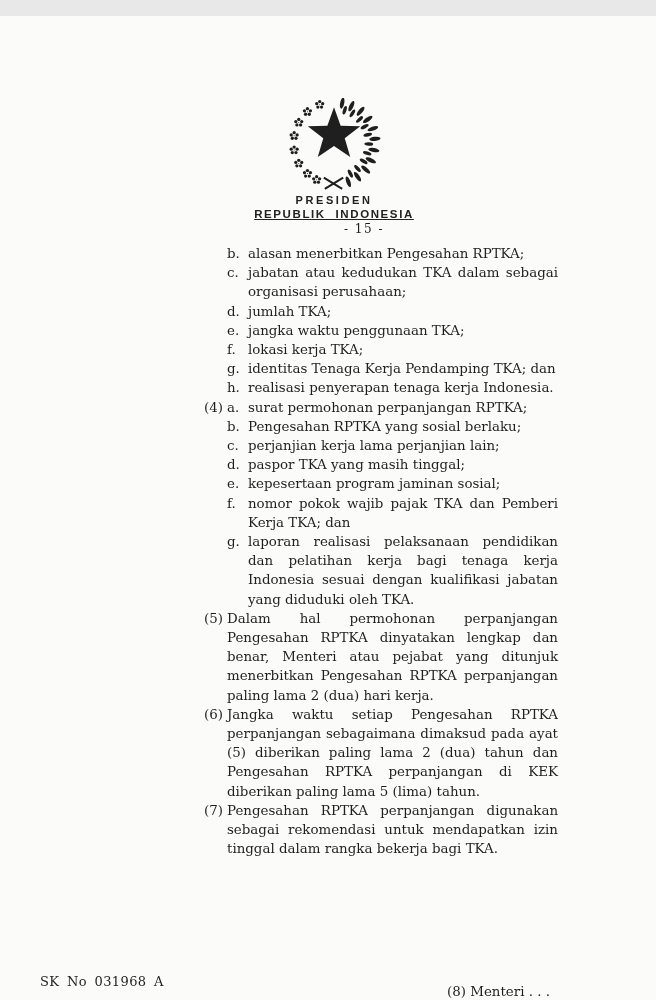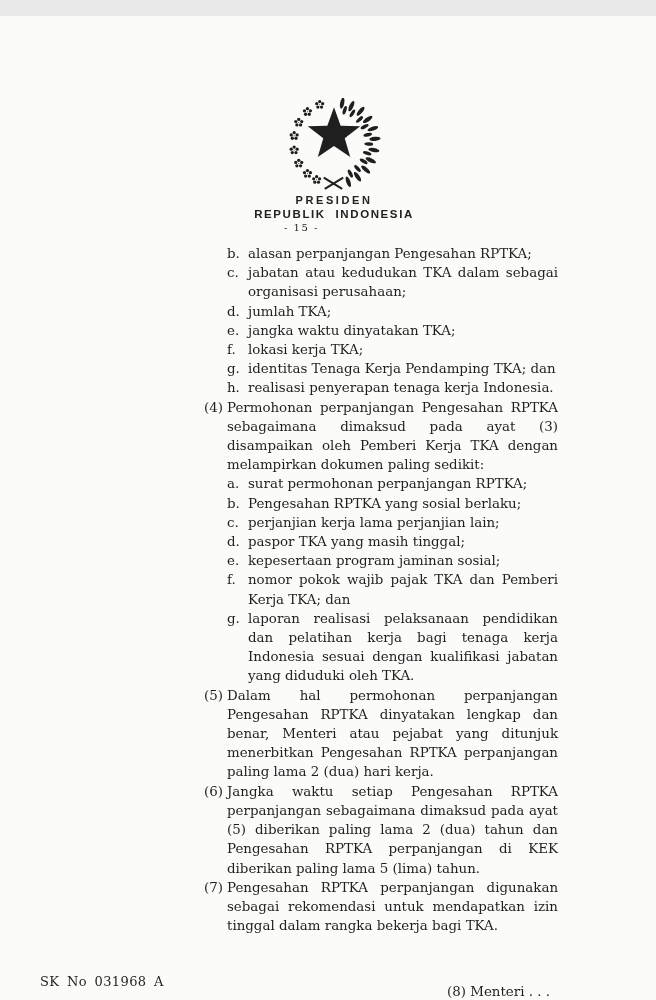--- a/index.html
+++ b/index.html
@@ -26,25 +26,26 @@
     font-family:"Liberation Sans","DejaVu Sans",sans-serif;
     font-size:11px;font-weight:700;letter-spacing:2.6px;
     color:#222;
   }
   .lh-subtitle{
     position:absolute;left:218px;top:192px;width:232px;
     text-align:center;
     font-family:"Liberation Sans","DejaVu Sans",sans-serif;
     font-size:11.5px;font-weight:700;letter-spacing:1.6px;word-spacing:5px;
     color:#222;
+    text-decoration:underline;
   }
   .page-number{
     position:absolute;left:284px;top:206px;width:100px;
-    text-align:left;
-    font-size:10px;letter-spacing:1.5px;
+    text-align:right;
+    font-size:12px;letter-spacing:1.5px;
   }
   
   .doc-body{
     position:absolute;left:204px;top:228px;width:354px;
     font-size:13.4px;line-height:19.2px;
     text-align:justify;
   }
   .continued-list{padding-left:23px;}
   .li{display:flex;}
   .li-marker{flex:none;width:21px;}
@@ -121,52 +122,51 @@
   </svg>
 
   <div class="lh-title">PRESIDEN</div>
   <div class="lh-subtitle">REPUBLIK INDONESIA</div>
   <div class="page-number">- 15 -</div>
 
   <div class="doc-body">
     <div class="continued-list" id="continued-list">
         <div class="li">
           <span class="li-marker">b.</span>
-          <div class="li-text">alasan perpanjangan Pengesahan RPTKA;</div>
+          <div class="li-text">alasan menerbitkan Pengesahan RPTKA;</div>
         </div>
         <div class="li">
           <span class="li-marker">c.</span>
           <div class="li-text">jabatan atau kedudukan TKA dalam sebagai organisasi perusahaan;</div>
         </div>
         <div class="li">
           <span class="li-marker">d.</span>
           <div class="li-text">jumlah TKA;</div>
         </div>
         <div class="li">
           <span class="li-marker">e.</span>
-          <div class="li-text">jangka waktu dinyatakan TKA;</div>
+          <div class="li-text">jangka waktu penggunaan TKA;</div>
         </div>
         <div class="li">
           <span class="li-marker">f.</span>
           <div class="li-text">lokasi kerja TKA;</div>
         </div>
         <div class="li">
           <span class="li-marker">g.</span>
           <div class="li-text">identitas Tenaga Kerja Pendamping TKA; dan</div>
         </div>
         <div class="li">
           <span class="li-marker">h.</span>
           <div class="li-text">realisasi penyerapan tenaga kerja Indonesia.</div>
         </div>
       </div>
     <div id="paragraphs">
         <div class="para">
           <span class="p-marker">(4)</span>
           <div class="p-content">
-            <div class="p-text">Permohonan perpanjangan Pengesahan RPTKA sebagaimana dimaksud pada ayat (3) disampaikan oleh Pemberi Kerja TKA dengan melampirkan dokumen paling sedikit:</div>
             <div class="li">
               <span class="li-marker">a.</span>
               <div class="li-text">surat permohonan perpanjangan RPTKA;</div>
             </div>
             <div class="li">
               <span class="li-marker">b.</span>
               <div class="li-text">Pengesahan RPTKA yang sosial berlaku;</div>
             </div>
             <div class="li">
               <span class="li-marker">c.</span>

